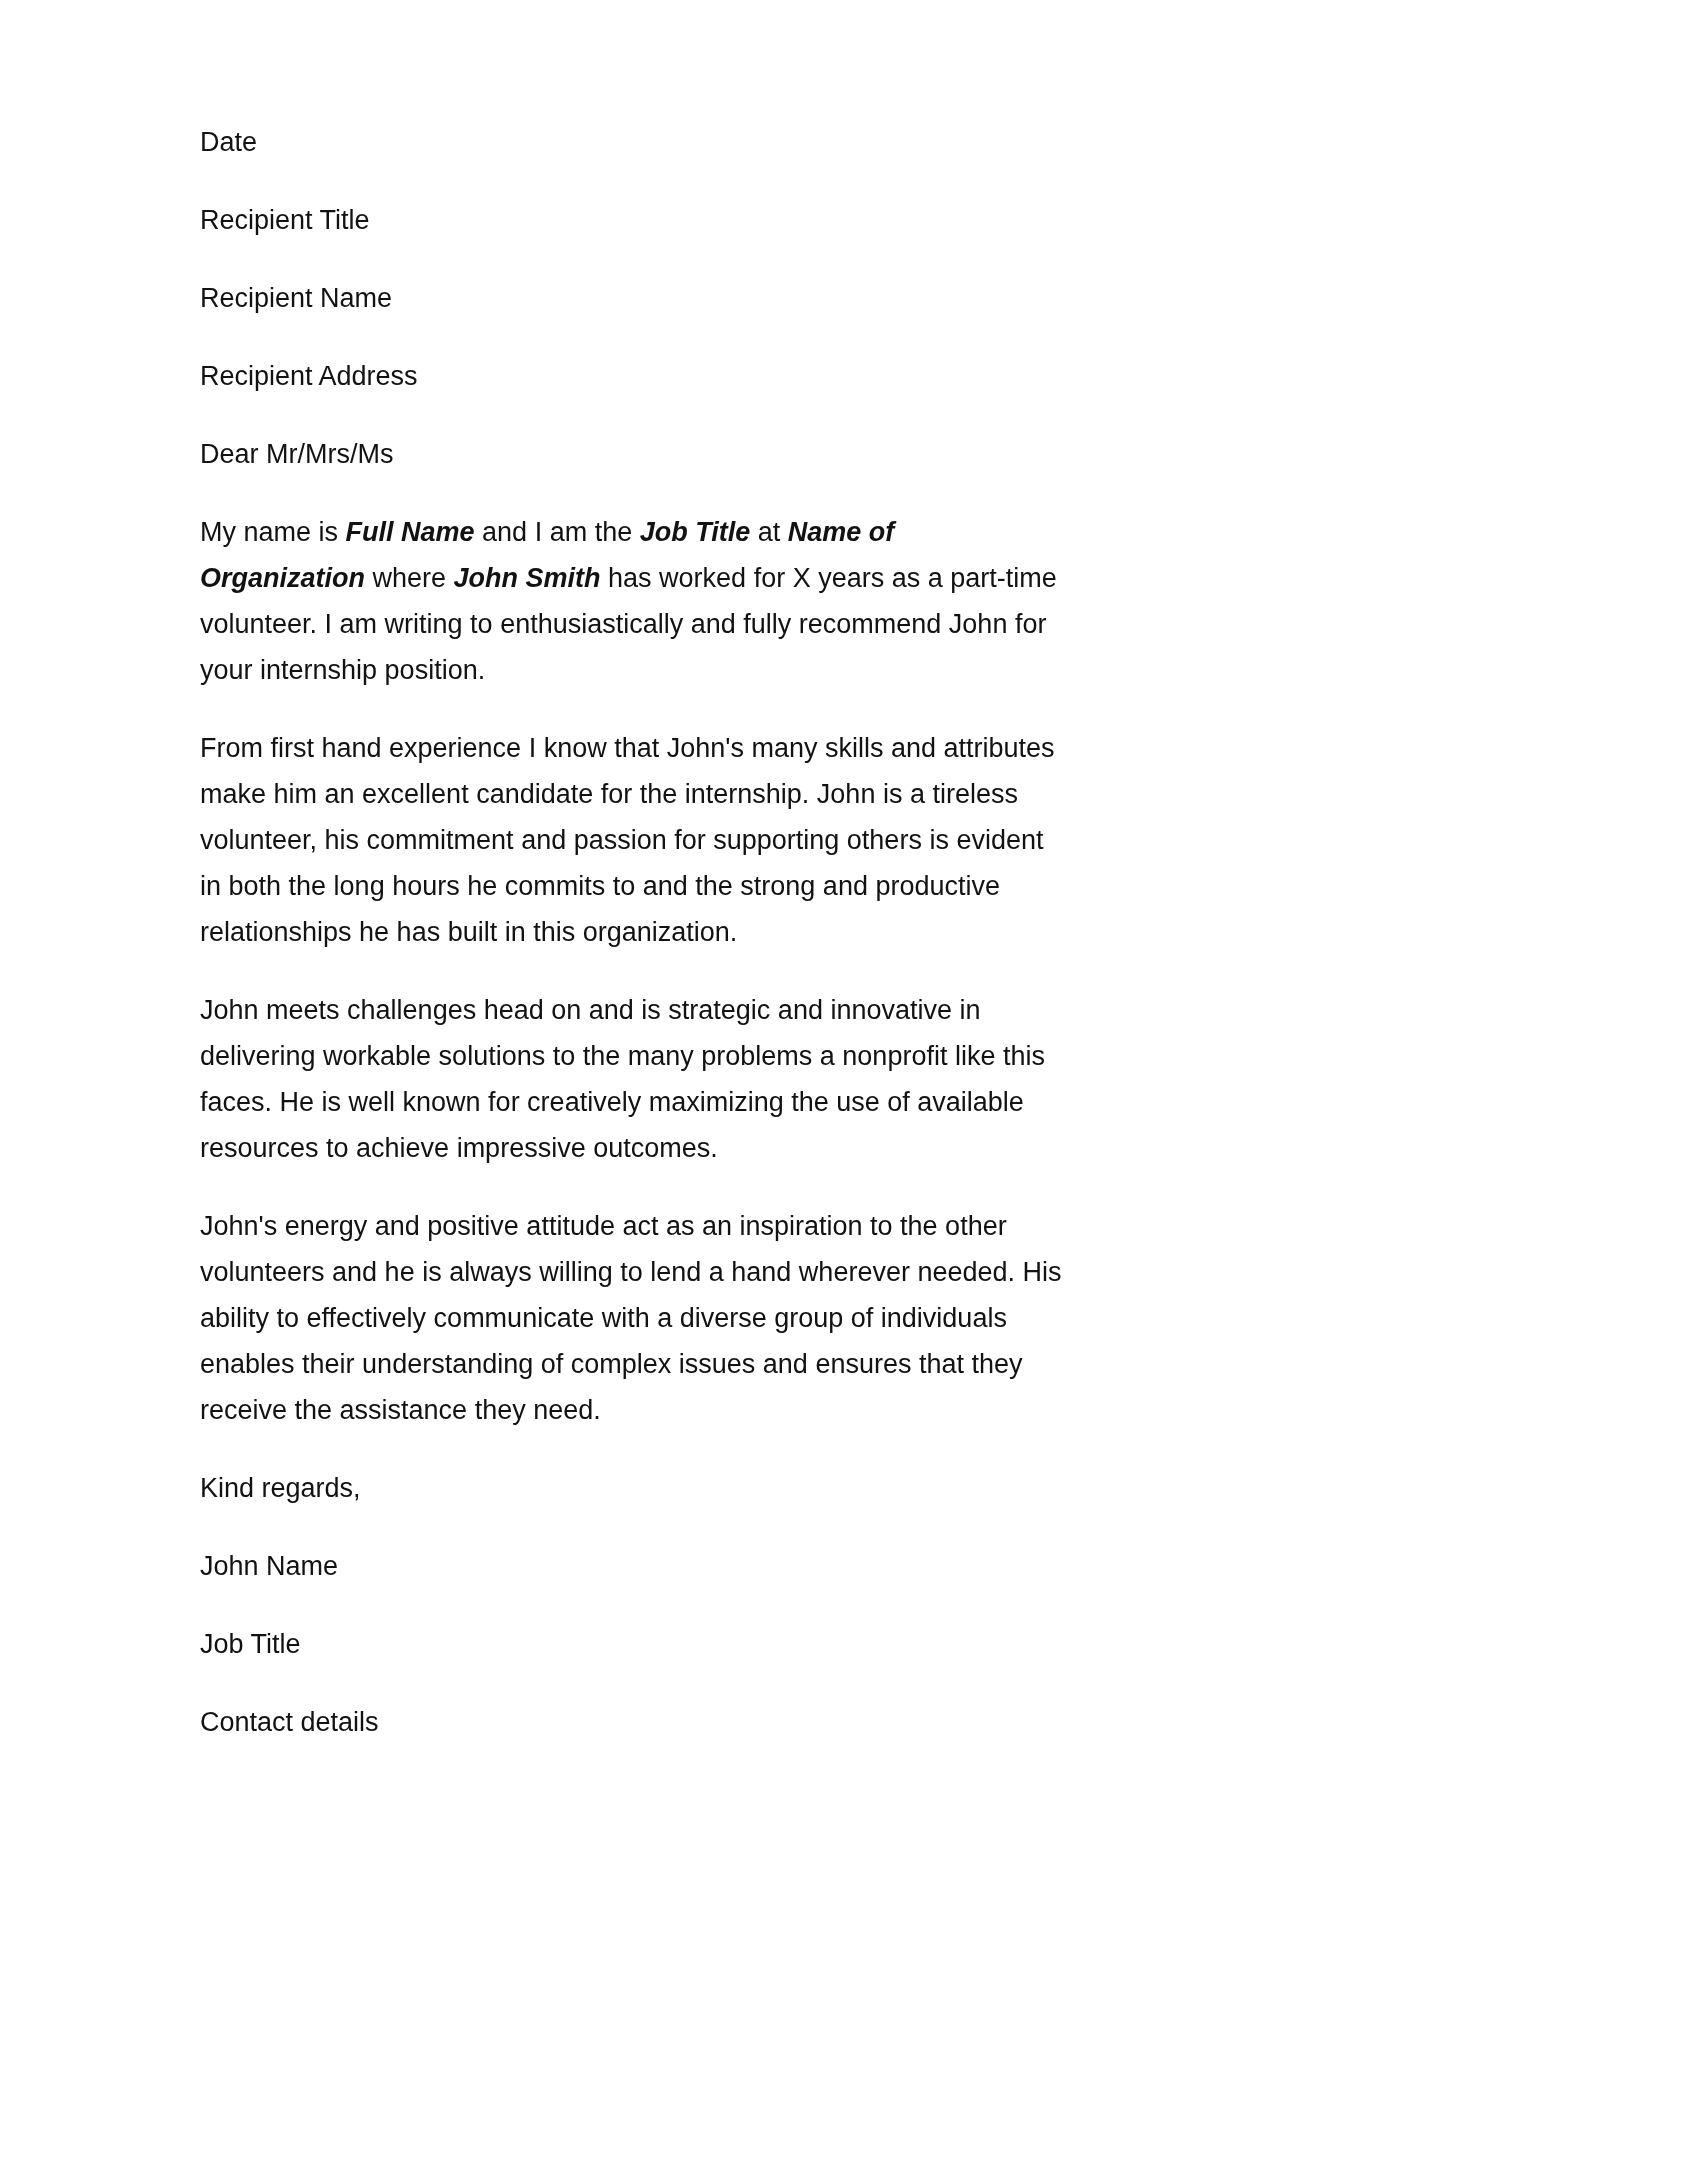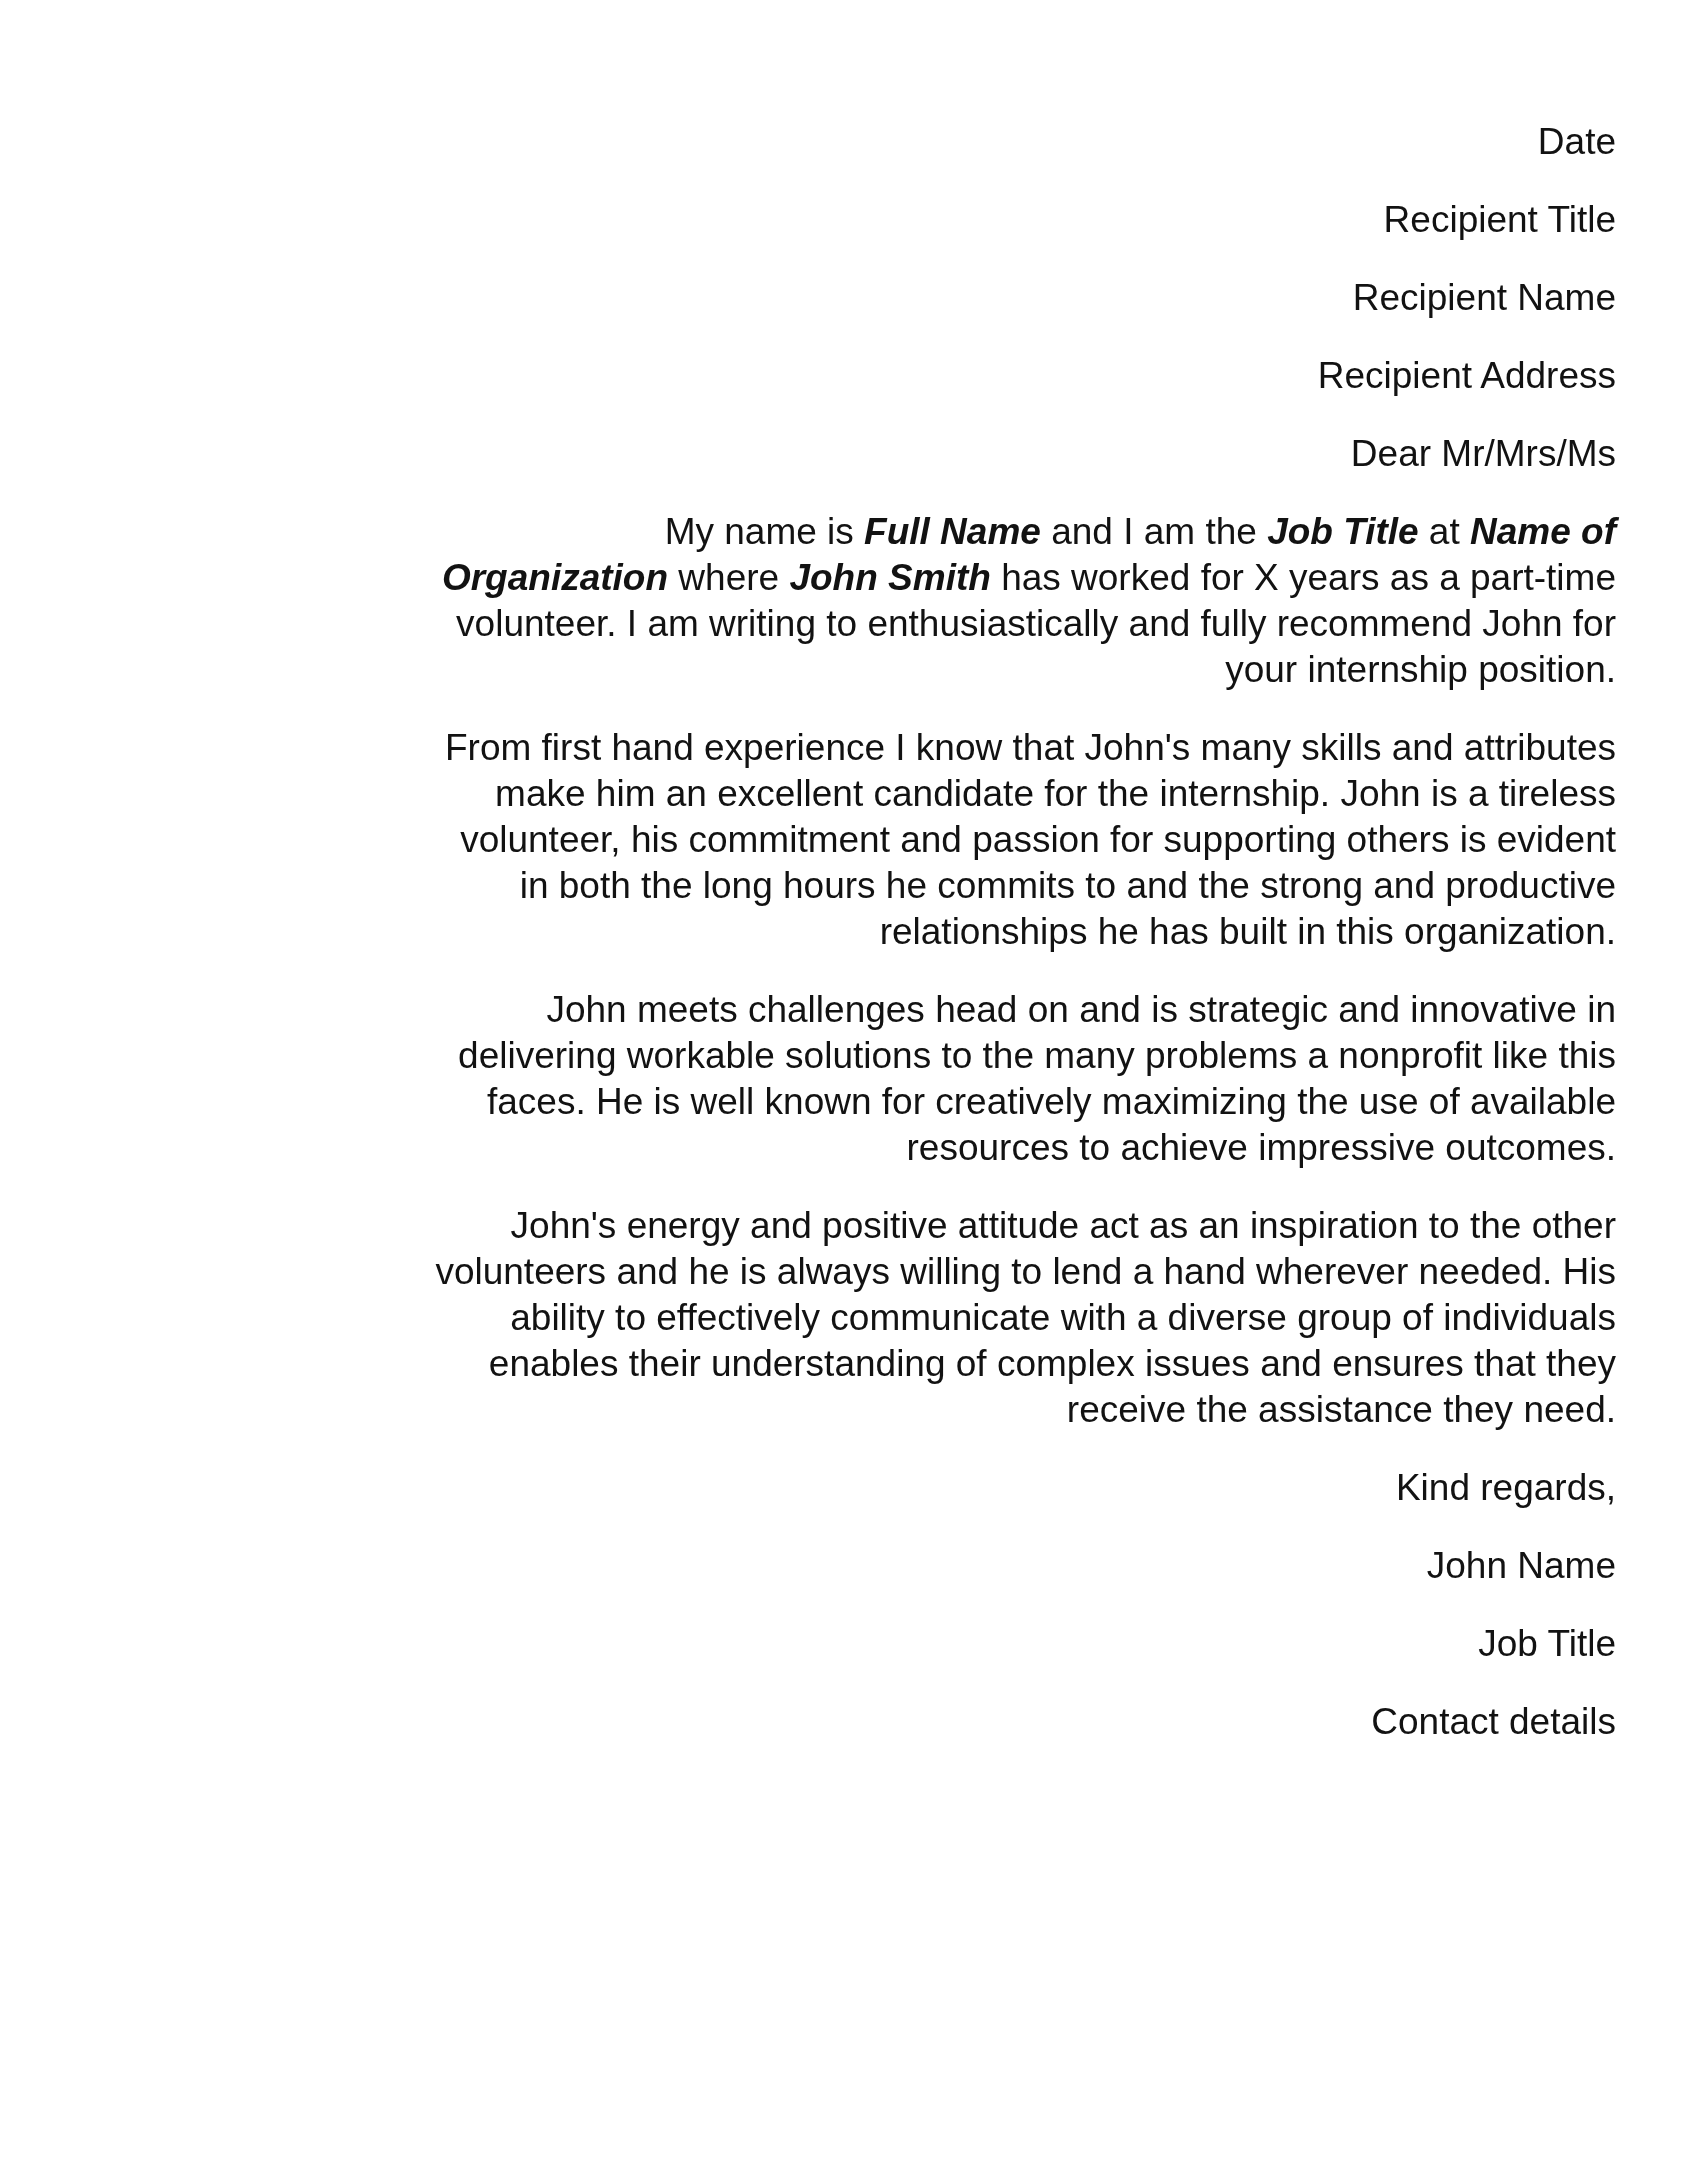--- a/index.html
+++ b/index.html
@@ -28,26 +28,25 @@
   .doc h1 {
     font-size: 49px;
     line-height: 56px;
     font-weight: bold;
     letter-spacing: 0px;
     margin: 0 0 27px 0;
     color: #333333;
     white-space: nowrap;
   }
   .doc p {
-    font-size: 37px;
+    font-size: 27px;
     line-height: 46px;
     margin: 0 0 32px 0;
     color: #121212;
     white-space: pre-wrap;
-    text-align: right;
   }
   .doc em {
     font-style: italic;
     font-weight: bold;
   }
 </style>
 </head>
 <body>
 
 <div class="page" style="background: rgb(255, 255, 255);">

